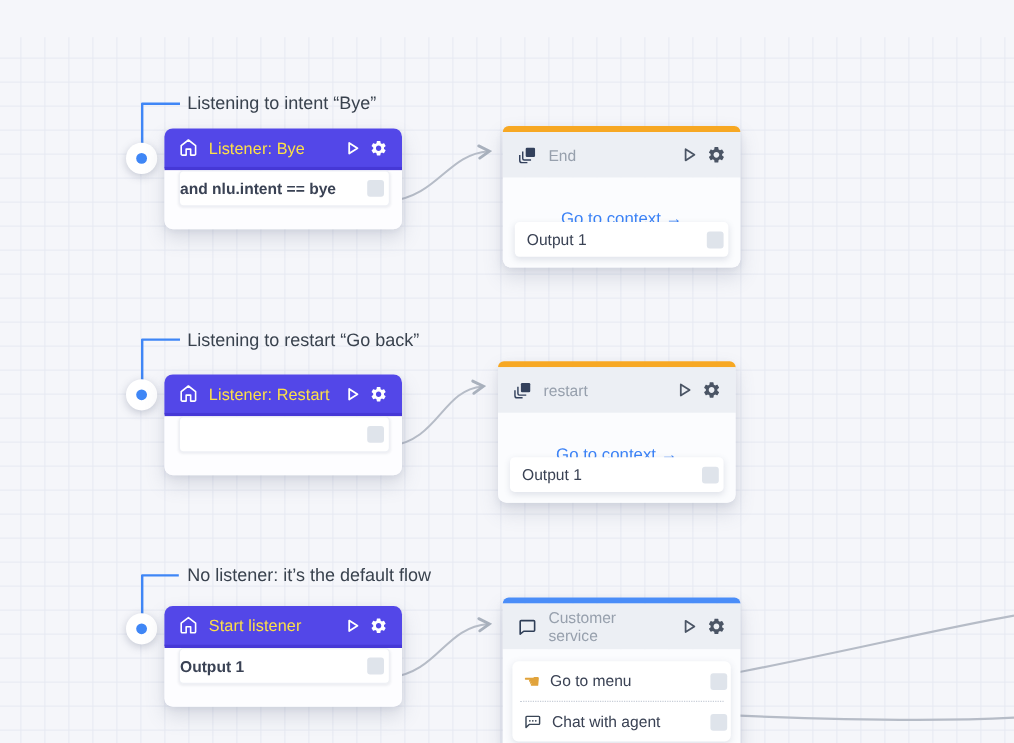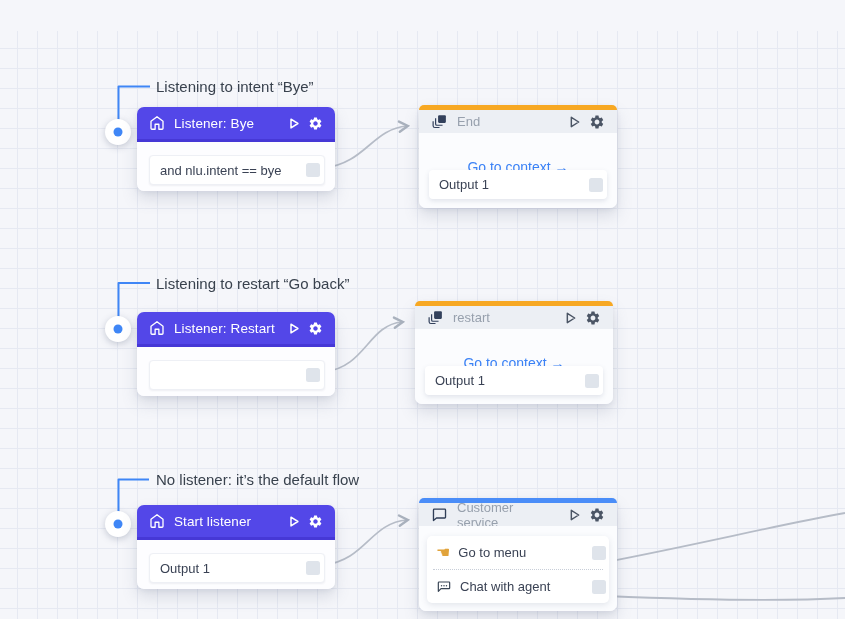--- a/index.html
+++ b/index.html
@@ -16,33 +16,33 @@
   .port-circle{position:absolute;z-index:2;width:26px;height:26px;border-radius:50%;background:#fff;
     box-shadow:0 2px 7px rgba(70,80,110,.28);}
   .port-dot{position:absolute;left:50%;top:50%;transform:translate(-50%,-50%);
     width:9px;height:9px;border-radius:50%;background:#3f86f6;}
   .node{position:absolute;z-index:2;width:198px;border-radius:7px;
     box-shadow:0 8px 16px rgba(96,105,135,.18),0 2px 5px rgba(96,105,135,.10);}
   
   .l-header{display:flex;align-items:center;height:35px;background:#5347e8;
     border-bottom:3px solid #4638d6;border-radius:7px 7px 0 0;box-sizing:border-box;
     padding:0 12px;gap:9px;}
-  .l-title{color:#ffffff;font-size:13.5px;letter-spacing:.1px;}
+  .l-title{color:#fde047;font-size:13.5px;letter-spacing:.1px;}
   .l-body{position:relative;height:49px;background:#fdfdff;border-radius:0 0 7px 7px;}
-  .cond-row{position:absolute;left:12px;top:13px;width:176px;height:30px;background:#fff;
+  .cond-row{position:absolute;left:12px;top:0;width:176px;height:30px;background:#fff;
     border:1px solid #eef0f5;border-radius:4px;box-shadow:0 1px 2px rgba(40,50,80,.07);
-    display:flex;align-items:center;padding-left:10px;box-sizing:border-box;
-    font-size:13px;color:#3a4254;}
+    display:flex;align-items:center;box-sizing:border-box;
+    font-size:13px;color:#3a4254;font-weight:bold;}
   .port-sq{position:absolute;right:4px;top:50%;transform:translateY(-50%);
     width:14px;height:14px;border-radius:2.5px;background:#dfe4eb;}
   
   .t-bar{height:5px;border-radius:7px 7px 0 0;}
   .accent-orange{background:#f7a823;}
   .accent-blue{background:#4a8df8;}
-  .t-header{display:flex;align-items:center;height:23px;background:#eceff4;
+  .t-header{display:flex;align-items:center;height:38px;background:#eceff4;
     box-sizing:border-box;padding:0 12px;gap:9px;}
   .t-title{font-size:13px;color:#97a0ad;}
   .t-body{position:relative;background:#fbfcfe;border-radius:0 0 7px 7px;}
   .t-link{padding-top:26px;text-align:center;font-size:14px;color:#3b82f6;cursor:pointer;}
   .out-row{position:absolute;left:10px;top:37px;width:178px;height:29px;background:#fff;
     border-radius:4px;box-shadow:0 2px 5px rgba(90,100,130,.16);
     display:flex;align-items:center;padding-left:10px;box-sizing:border-box;
     font-size:13px;color:#3a4254;}
   .rows-card{position:absolute;left:8px;top:10px;width:182px;background:#fff;
     border-radius:5px;box-shadow:0 2px 6px rgba(90,100,130,.15);}

